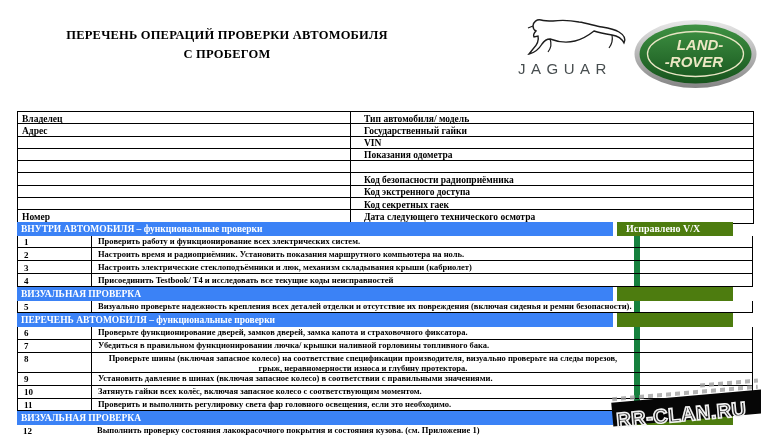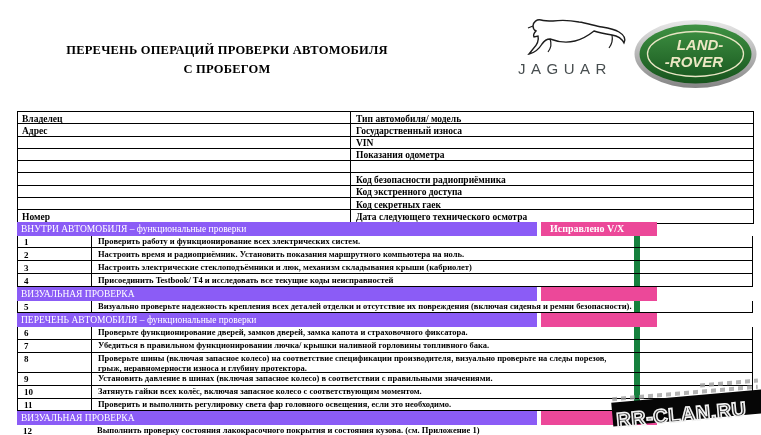--- a/index.html
+++ b/index.html
@@ -4,67 +4,67 @@
 <style>
   * { margin:0; padding:0; box-sizing:border-box; }
   html,body { background:#888; }
   .page {
     position:relative; width:761px; height:435px; background:#fff;
     overflow:hidden; font-family:"Liberation Serif", serif; color:#000;
     margin:0 auto;
   }
   
   .doc-title {
-    position:absolute; left:27px; top:41px; width:400px;
+    position:absolute; left:27px; top:26px; width:400px;
     text-align:center; font-size:12.5px; font-weight:bold; line-height:19px;
     letter-spacing:.2px;
   }
   .jaguar-logo { position:absolute; left:524px; top:14px; width:106px; height:46px; }
   .jaguar-word {
     position:absolute; left:506px; top:60px; width:114px; text-align:center;
     font-family:"Liberation Sans", sans-serif; font-size:15px; letter-spacing:5.5px;
     color:#474d4f; padding-left:4px; white-space:nowrap;
   }
   .lr-badge { position:absolute; left:633px; top:19px; width:125px; height:70px; }
   
   .info-table {
     position:absolute; left:17px; top:111px; width:737px;
     border:1px solid #000; border-top:1.5px solid #000;
   }
-  .info-row { display:flex; height:12.3px; border-bottom:1px solid #000; }
+  .info-row { display:flex; height:12.3px; border-bottom:1px solid #000;gap:8px; }
   .info-row:last-child { border-bottom:none; }
   .info-cell { font-size:9.5px; font-weight:bold; line-height:10px; padding:1.5px 0 0 4px;
     white-space:nowrap; overflow:hidden; }
   .info-cell.left  { width:333px; border-right:1px solid #000; }
   .info-cell.right { flex:1; padding-left:5px; }
   
   .checklist { position:absolute; left:17px; top:222px; width:736px; }
   .bar { display:flex; height:13.5px; }
   .bar-left {
-    width:520px; background:#8b5cf6; color:#fff; font-size:9.5px; font-weight:normal;
+    width:596px; background:#3b82f6; color:#fff; font-size:9.5px; font-weight:bold;
     padding:2px 0 0 4px; line-height:10px; white-space:nowrap; overflow:hidden;
   }
   .bar-sep { width:4px; background:#fff; }
   .bar-right {
-    width:116px; margin-right:-4px; background:#ec4899; color:#fff;
+    width:116px; margin-right:-4px; background:#4d7c0f; color:#fff;
     font-size:10px; font-weight:bold; padding:1.5px 0 0 9px; line-height:10px;
     white-space:nowrap;
   }
   .item { display:flex; height:12.9px; border-bottom:1px solid #000; border-left:1px solid #000; }
   .item .num {
     width:74px; border-right:1px solid #000; font-size:9px; font-weight:bold;
     padding:1.5px 0 0 6px; line-height:10px;
   }
   .item .desc {
     width:548px; border-right:6px solid #15803d; font-size:8.5px; font-weight:bold;
     padding:1.5px 6px 0 6px; line-height:9.4px; white-space:nowrap; overflow:hidden;
   }
   .item .check { flex:1; border-right:1px solid #000; }
   .item.tall { height:20px; }
-  .item.tall .desc { white-space:normal; }
+  .item.tall .desc { white-space:normal;text-align:center; }
   .item.borderless, .item.borderless .num, .item.borderless .desc, .item.borderless .check
     { border:none !important; }
   
   .wm-dash {
     position:absolute; height:4px; opacity:.75; transform:rotate(-5deg);
     background:repeating-linear-gradient(90deg,#9a9a9a 0 5px, rgba(0,0,0,0) 5px 9px);
     z-index:5;
   }
   .wm-dash.d1 { left:700px; top:381px; width:58px; }
   .wm-dash.d2 { left:612px; top:391px; width:146px; }
@@ -114,21 +114,21 @@
   </svg>
 
   <div class="info-table" id="info-table">
     <div class="info-row">
       <div class="info-cell left">Владелец</div>
       <div class="info-cell right">Тип автомобиля/ модель</div>
     </div>
 
     <div class="info-row">
       <div class="info-cell left">Адрес</div>
-      <div class="info-cell right">Государственный износа</div>
+      <div class="info-cell right">Государственный гайки</div>
     </div>
 
     <div class="info-row">
       <div class="info-cell left"></div>
       <div class="info-cell right">VIN</div>
     </div>
 
     <div class="info-row">
       <div class="info-cell left"></div>
       <div class="info-cell right">Показания одометра</div>

